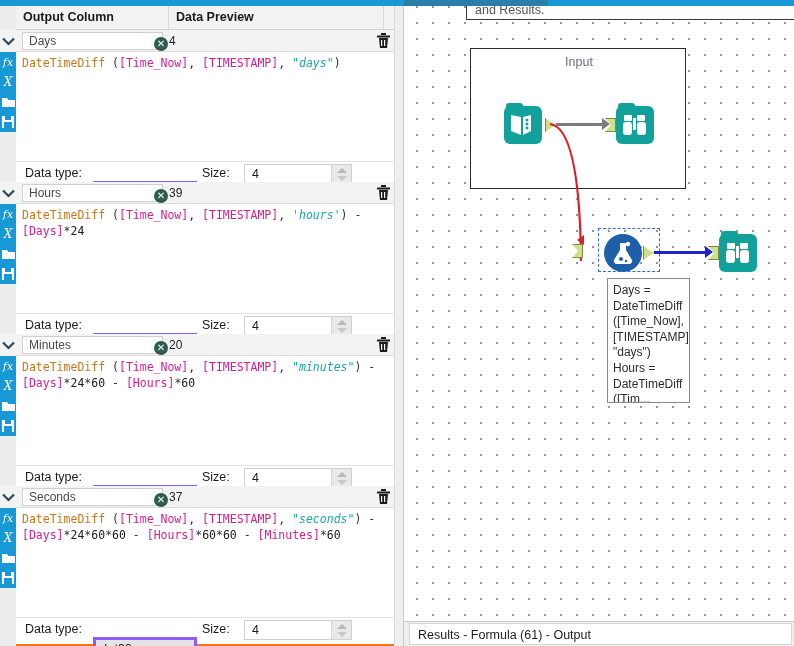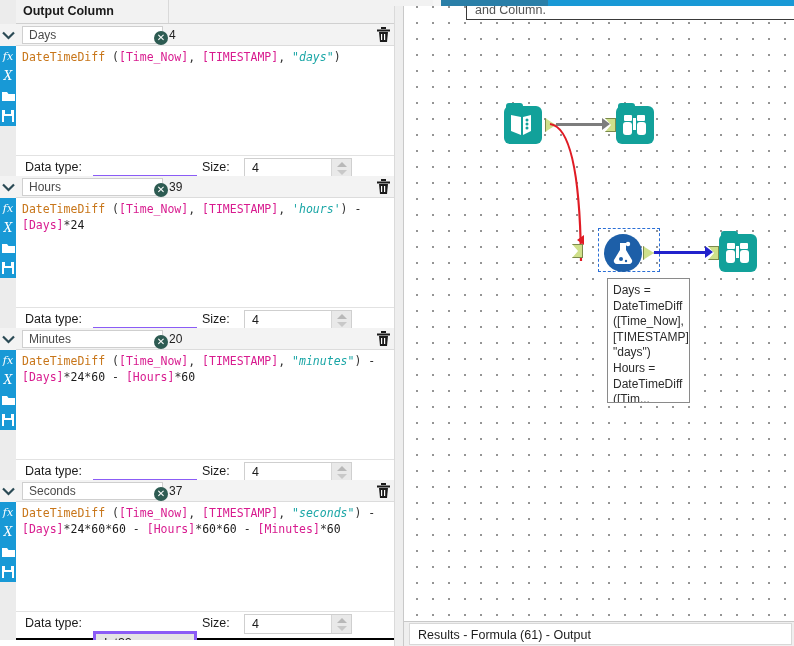--- a/index.html
+++ b/index.html
@@ -14,23 +14,23 @@
   #root { position: relative; width: 794px; height: 646px; }
 
   
   .top-strip { position: absolute; top: 0; left: 0; width: 794px; height: 6px; background: #1899d6; }
   .top-strip .seg-a { position:absolute; left:0; top:0; width:404px; height:6px; background:#1899d6; }
   .top-strip .seg-b { position:absolute; left:404px; top:0; width:144px; height:6px; background:#2a7fa8; }
   .top-strip .seg-c { position:absolute; left:548px; top:0; width:246px; height:6px; background:#1899d6; }
 
   
   .left-panel {
-    position: absolute; top: 0; left: 0;
+    position: absolute; top: 6px; left: 0;
     width: 441px; height: 640px;
-    background: #000000;
+    background: #f97316;
     overflow: hidden;
   }
   .icon-rail {
     position: absolute; left: 0; top: 0; width: 16px; height: 640px;
     background: #ececec;
   }
   .grid-header {
     position: absolute; left: 16px; top: 0; right: 8px; height: 24px;
     background: #f2f2f2;
     border-bottom: 1px solid #d0d0d0;
@@ -236,20 +236,21 @@
     <div class="seg-a"></div>
     <div class="seg-b"></div>
     <div class="seg-c"></div>
   </div>
 
   <div class="left-panel">
     <div class="icon-rail"></div>
 
     <div class="grid-header">
       <div class="th th-out">Output Column</div>
+      <div class="th th-prev">Data Preview</div>
       <div class="th th-end"></div>
     </div>
 
     <div id="sections-host">
         <div class="section" style="top: 24px; height: 158px;">
           <div class="sec-rail">
             <div class="rail-chevron">
               <svg width="13" height="9" viewBox="0 0 13 9">
                 <path d="M1 1.5 L6.5 7 L12 1.5" stroke="#2b4a55" stroke-width="2.2" fill="none"></path>
               </svg>
@@ -476,23 +477,26 @@
   </div>
 
   <div class="splitter"></div>
 
   <div class="right-panel">
     <div class="canvas">
 
       <div class="ghost-top">▱ ▱</div>
 
       <div class="comment-top">
-        <span>and Column.</span>
-      </div>
-
+        <span>and Results.</span>
+      </div>
+
+      <div class="container-box">
+        <div class="container-title">Input</div>
+      </div>
 
       <div class="tool" style="left:100px; top:100px;">
         <div class="tab"></div>
         <div class="body"></div>
         <svg width="26" height="24" viewBox="0 0 26 24">
           <path d="M1 2 L11 4 L11 22 L1 18 Z" fill="#ffffff"></path>
           <path d="M13 4 L21 2 L21 18 L13 22 Z" fill="#ffffff"></path>
           <circle cx="17" cy="7" r="1.5" fill="#12a19a"></circle>
           <circle cx="17" cy="11" r="1.5" fill="#12a19a"></circle>
           <circle cx="17" cy="15" r="1.5" fill="#12a19a"></circle>

